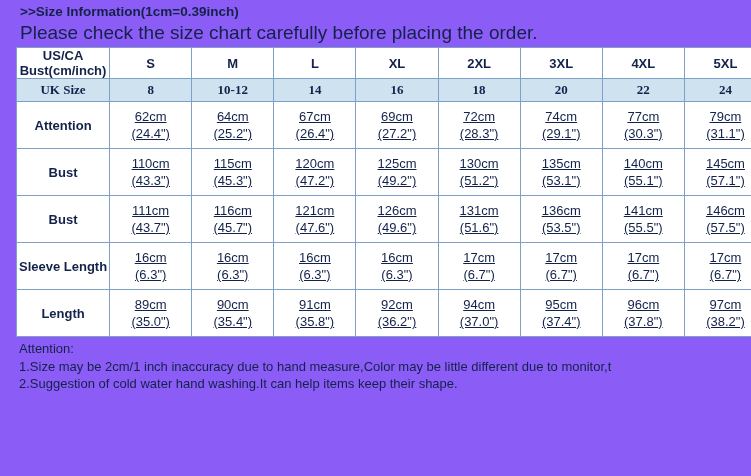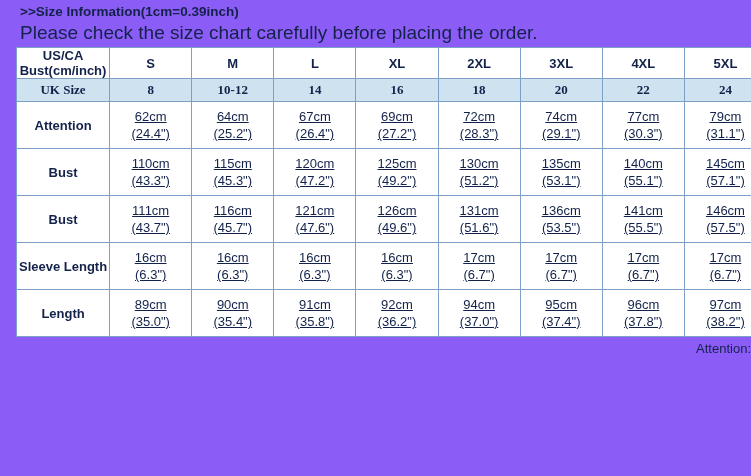--- a/index.html
+++ b/index.html
@@ -82,21 +82,20 @@
   td.meas .l2 {
     display: block;
   }
   .col-first { width: 93px; }
   .col { width: 82px; }
   .attention {
     padding: 3px 0 0 3px;
     font-size: 13px;
     line-height: 17.5px;
     color: #13224a;
-    text-align: right;
   }
   .attention div { white-space: pre-wrap; }
 </style>
 </head>
 <body>
 
 <div class="page">
 
   <div class="hdr-line1">&gt;&gt;Size Information(1cm=0.39inch)</div>
   <div class="hdr-line2">Please check the size chart carefully before placing the order.</div>
@@ -319,15 +318,17 @@
         <td class="meas">
           <span>97cm</span>
           <span class="l2">(38.2")</span>
         </td>
       </tr>
     </tbody>
   </table>
 
   <div class="attention">
     <div>Attention:</div>
+    <div>1.Size may be 2cm/1 inch inaccuracy due to hand measure,Color may be little different due to monitor,t</div>
+    <div>2.Suggestion of cold water hand washing.It can help items keep their shape.</div>
   </div>
 
 </div>
 
 </body></html>

